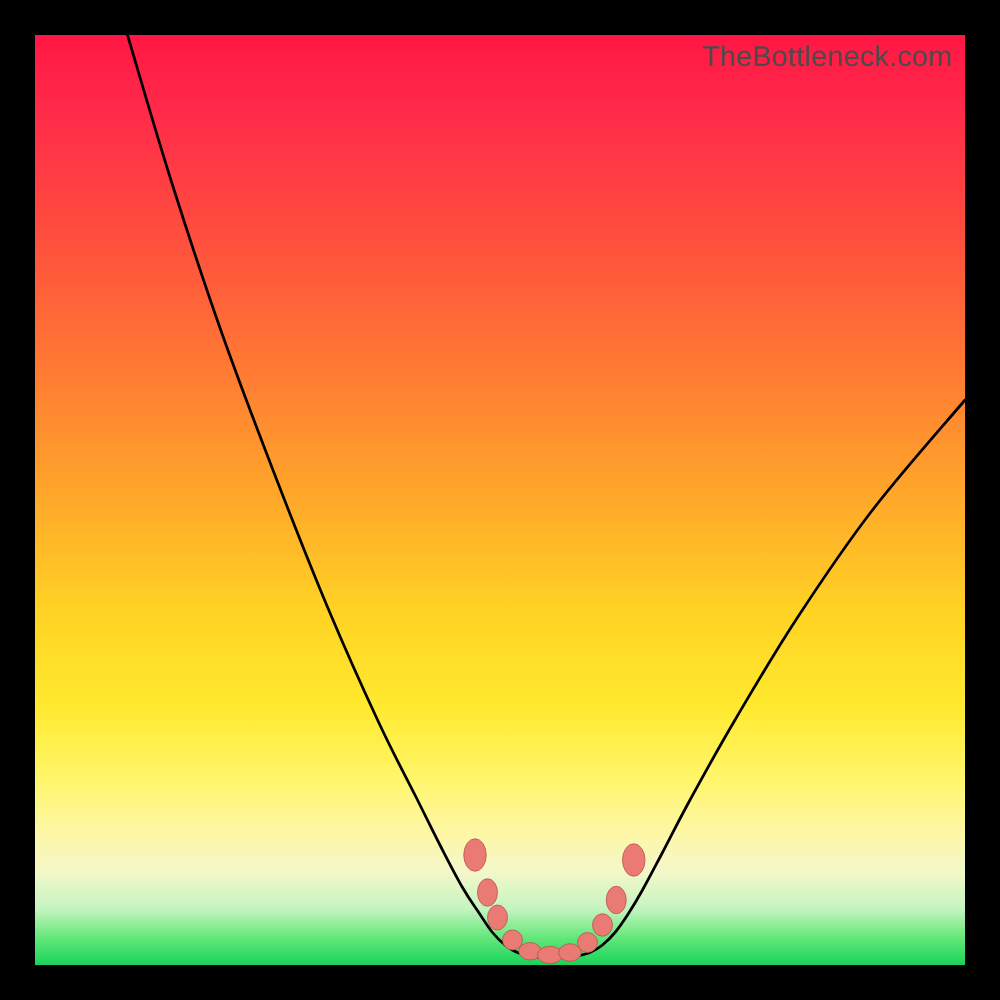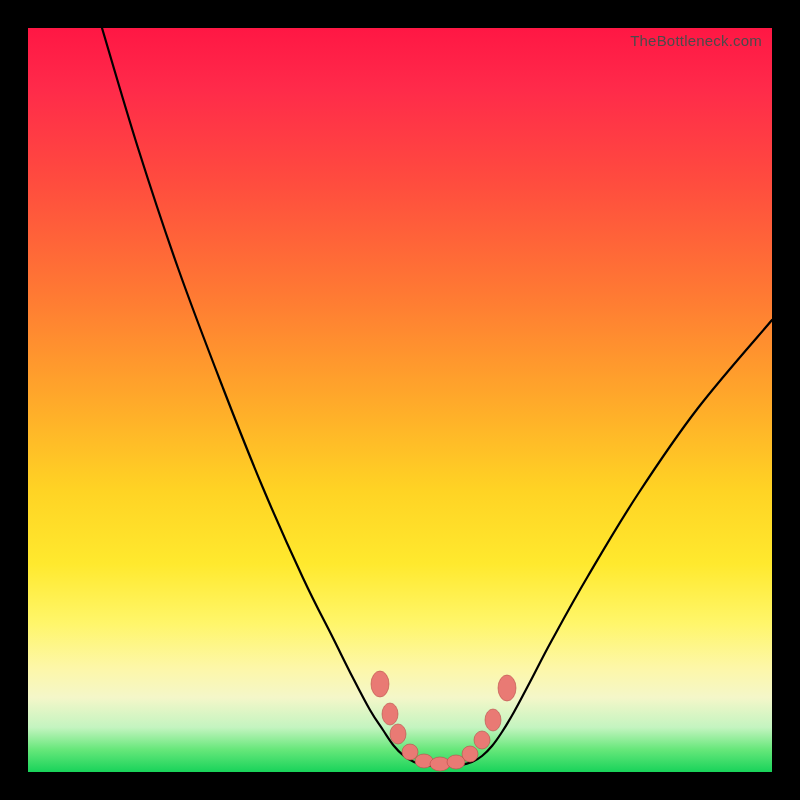--- a/index.html
+++ b/index.html
@@ -41,21 +41,21 @@
       #c4f4c0 94%,
       #66e77a 97%,
       #18d35a 100%
     );
   }
   .watermark {
     position: absolute;
     top: 4px;
     right: 10px;
     color: #4b4b4b;
-    font-size: 15px;
+    font-size: 23px;
     font-weight: 500;
     letter-spacing: 0.2px;
     user-select: none;
   }
   svg.curve {
     position: absolute;
     left: 0;
     top: 0;
     width: 744px;
     height: 744px;

